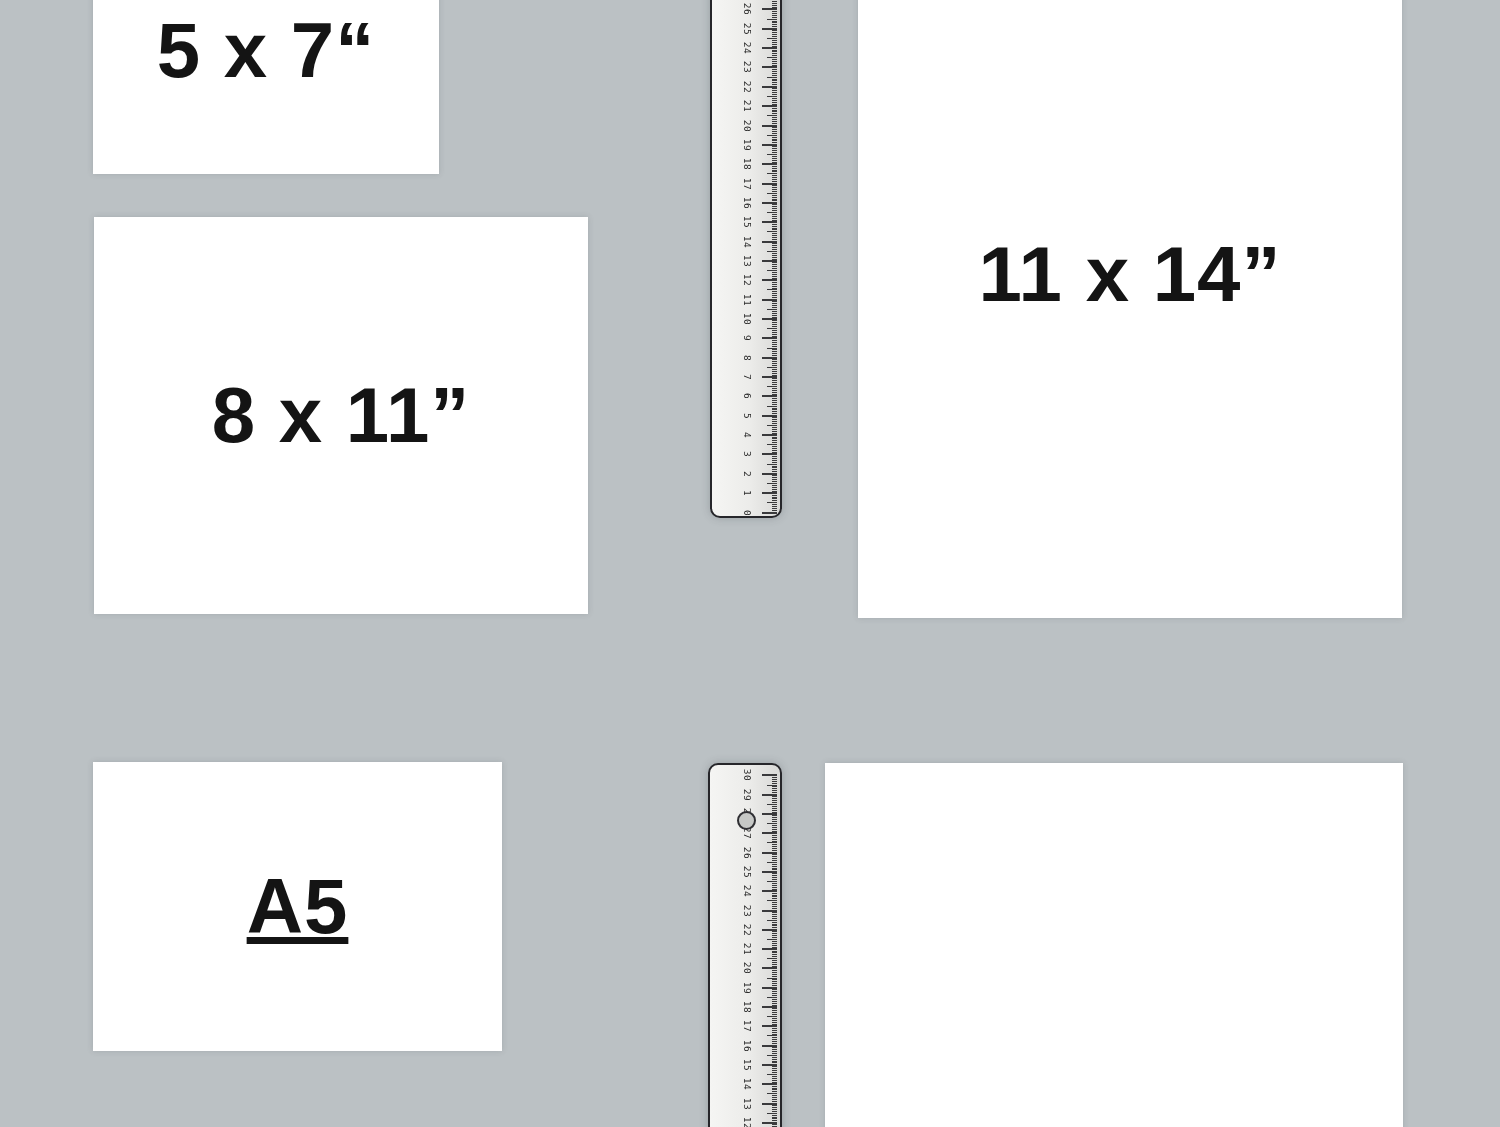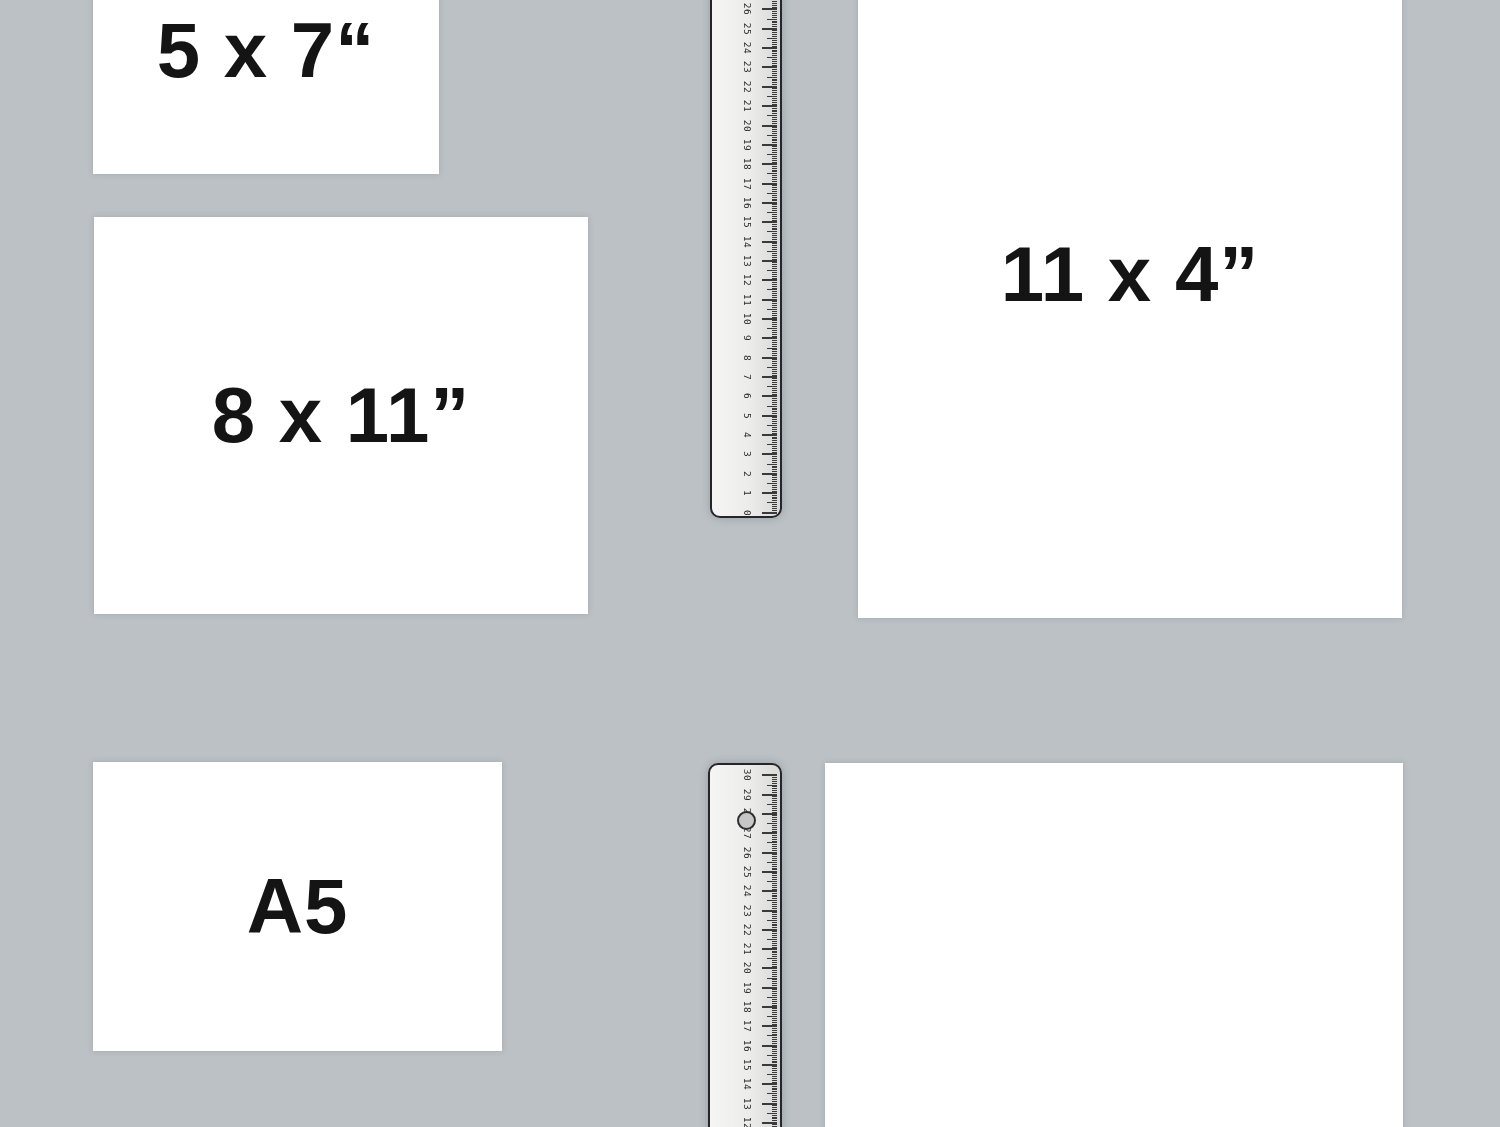--- a/index.html
+++ b/index.html
@@ -57,24 +57,24 @@
 
 <div class="page" style="background: rgb(187, 193, 196);">
   <div id="rects">
       <div class="size-rect" style="left: 93px; top: -73px; width: 346px; height: 247px; background: rgb(255, 255, 255);">
         <span class="size-label" style="color: rgb(20, 20, 20);">5 x 7“</span>
       </div>
       <div class="size-rect" style="left: 94px; top: 217px; width: 494px; height: 397px; background: rgb(255, 255, 255);">
         <span class="size-label" style="color: rgb(20, 20, 20);">8 x 11”</span>
       </div>
       <div class="size-rect" style="left: 858px; top: -69px; width: 544px; height: 687px; background: rgb(255, 255, 255);">
-        <span class="size-label" style="color: rgb(20, 20, 20);">11 x 4”</span>
+        <span class="size-label" style="color: rgb(20, 20, 20);">11 x 14”</span>
       </div>
       <div class="size-rect" style="left: 93px; top: 762px; width: 409px; height: 289px; background: rgb(255, 255, 255);">
-        <span class="size-label" style="color: rgb(20, 20, 20);">A5</span>
+        <span class="size-label" style="color: rgb(20, 20, 20); text-decoration: underline;">A5</span>
       </div>
       <div class="size-rect" style="left: 825px; top: 763px; width: 578px; height: 590px; background: rgb(255, 255, 255);"></div>
     </div>
   <div id="rulers">
       <div class="ruler rounded-bottom" style="left: 710px; top: -88px; width: 72px; height: 606px; background: linear-gradient(to right, rgb(245, 245, 243) 0%, rgb(236, 236, 234) 55%, rgb(217, 217, 215) 100%); border-color: rgb(38, 38, 42);">
         <div class="tick" style="top: 597.5px; width: 15px; height: 2px; background: rgb(58, 58, 60);"></div>
         <div class="tick" style="top: 596.065px; width: 5.5px; height: 1px; background: rgb(58, 58, 60);"></div>
         <div class="tick" style="top: 594.13px; width: 5.5px; height: 1px; background: rgb(58, 58, 60);"></div>
         <div class="tick" style="top: 592.195px; width: 5.5px; height: 1px; background: rgb(58, 58, 60);"></div>
         <div class="tick" style="top: 590.26px; width: 5.5px; height: 1px; background: rgb(58, 58, 60);"></div>

